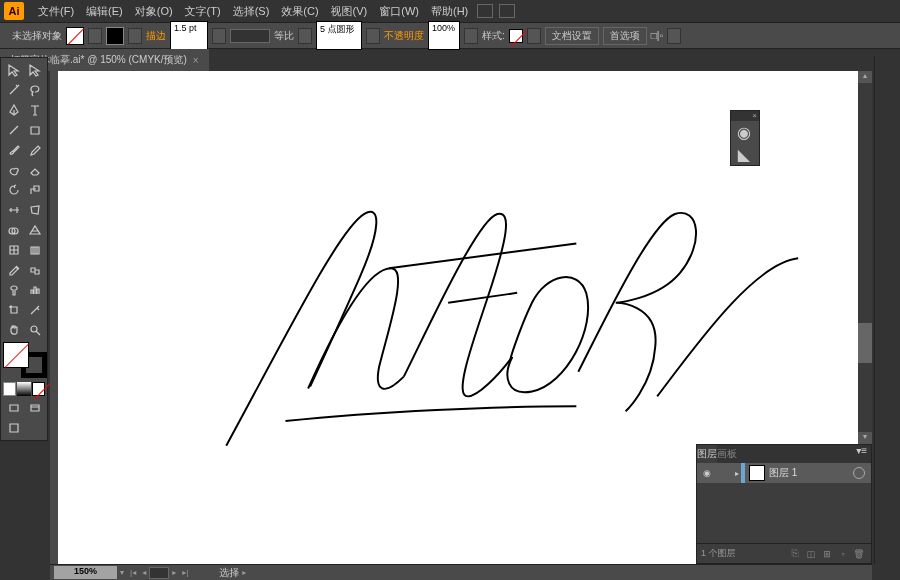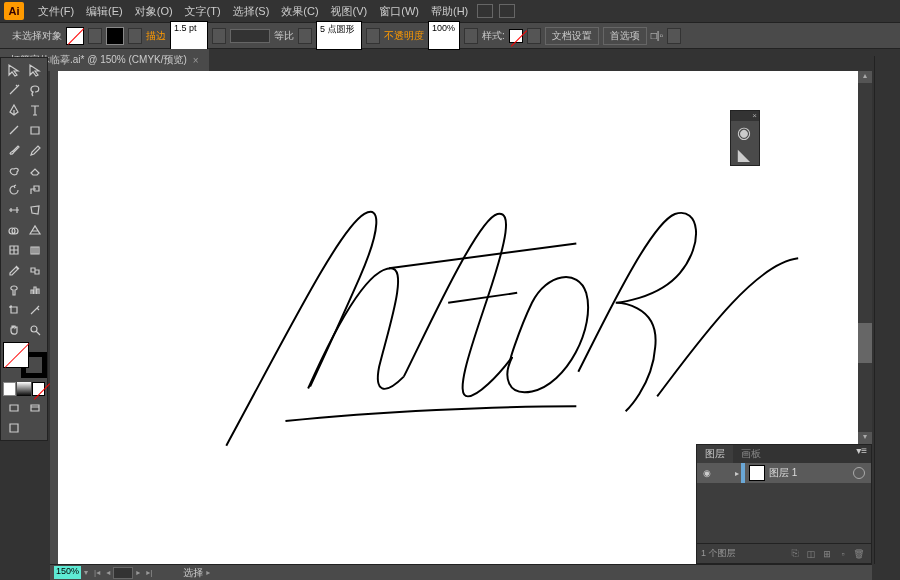--- a/index.html
+++ b/index.html
@@ -33,36 +33,36 @@
 .fs-stroke { position: absolute; right: 0; bottom: 0; width: 26px; height: 26px; background: #000; border: 3px solid #000; }
 .fs-stroke::before { content: ""; position: absolute; inset: 2px; background: #4a4a4a; }
 .color-row { display: flex; gap: 1px; padding: 2px 0; }
 .color-sw { width: 14px; height: 14px; }
 .rsidebar { position: absolute; right: 0; top: 56px; width: 26px; bottom: 16px; background: #333; border-left: 1px solid #222; }
 .floatpanel { position: absolute; right: 140px; top: 110px; width: 30px; background: #4a4a4a; border: 1px solid #222; }
 .fp-head { height: 10px; background: #333; display: flex; justify-content: flex-end; padding: 0 2px; }
 .fp-icon { width: 26px; height: 22px; display: flex; align-items: center; justify-content: center; color: #ccc; }
 .layers { position: absolute; right: 28px; bottom: 16px; width: 176px; height: 120px; background: #3d3d3d; border: 1px solid #222; }
 .layers-tabs { height: 18px; display: flex; background: #333; }
-.ltab { font-size: 10px; color: #888; padding: 2px 8px; }
+.ltab { font-size: 10px; color: #888; padding: 2px 0; }
 .ltab.active { background: #3d3d3d; color: #ccc; }
 .lmenu { margin-left: auto; color: #ccc; padding: 0 4px; font-size: 10px; }
 .layer-row { height: 20px; background: #5a5a5a; display: flex; align-items: center; }
 .eye { width: 20px; text-align: center; color: #ccc; font-size: 9px; }
 .lock { width: 16px; }
 .lcolor { width: 4px; height: 20px; }
 .lthumb { width: 16px; height: 16px; background: #fff; margin: 0 4px; border: 1px solid #000; }
 .lname { color: #ddd; font-size: 10px; flex: 1; }
 .ltarget { width: 12px; height: 12px; border: 1px solid #aaa; border-radius: 50%; margin: 0 6px; }
 .lbody { height: 60px; }
 .lfoot { height: 20px; border-top: 1px solid #222; display: flex; align-items: center; padding: 0 4px; }
 .lcount { color: #999; font-size: 9px; flex: 1; }
 .licon { width: 16px; color: #888; font-size: 9px; text-align: center; }
 .statusbar { position: absolute; bottom: 0; left: 50px; right: 28px; height: 16px; background: #4a4a4a; border-top: 1px solid #222; display: flex; align-items: center; }
-.zoom-in { background: #5eead4; color: #000; font-size: 9px; padding: 0 2px; height: 13px; margin-left: 4px; }
+.zoom-in { background: #a3a3a3; color: #000; font-size: 9px; padding: 0 20px; height: 13px; margin-left: 4px; font-weight: bold; }
 .sb-arrow { color: #999; font-size: 8px; padding: 0 3px; }
 .sb-lbl { color: #ccc; font-size: 10px; margin-left: 28px; }
 .vscroll { position: absolute; right: 28px; top: 71px; width: 14px; bottom: 136px; background: #3a3a3a; }
 .vthumb { position: absolute; top: 252px; width: 14px; height: 40px; background: #666; }
 .varr { position: absolute; width: 14px; height: 12px; background: #555; color: #aaa; font-size: 8px; text-align: center; }
 .stk path { fill: none; stroke: #ccc; stroke-width: 1.2; }
 </style>
 </head>
 <body>
 

